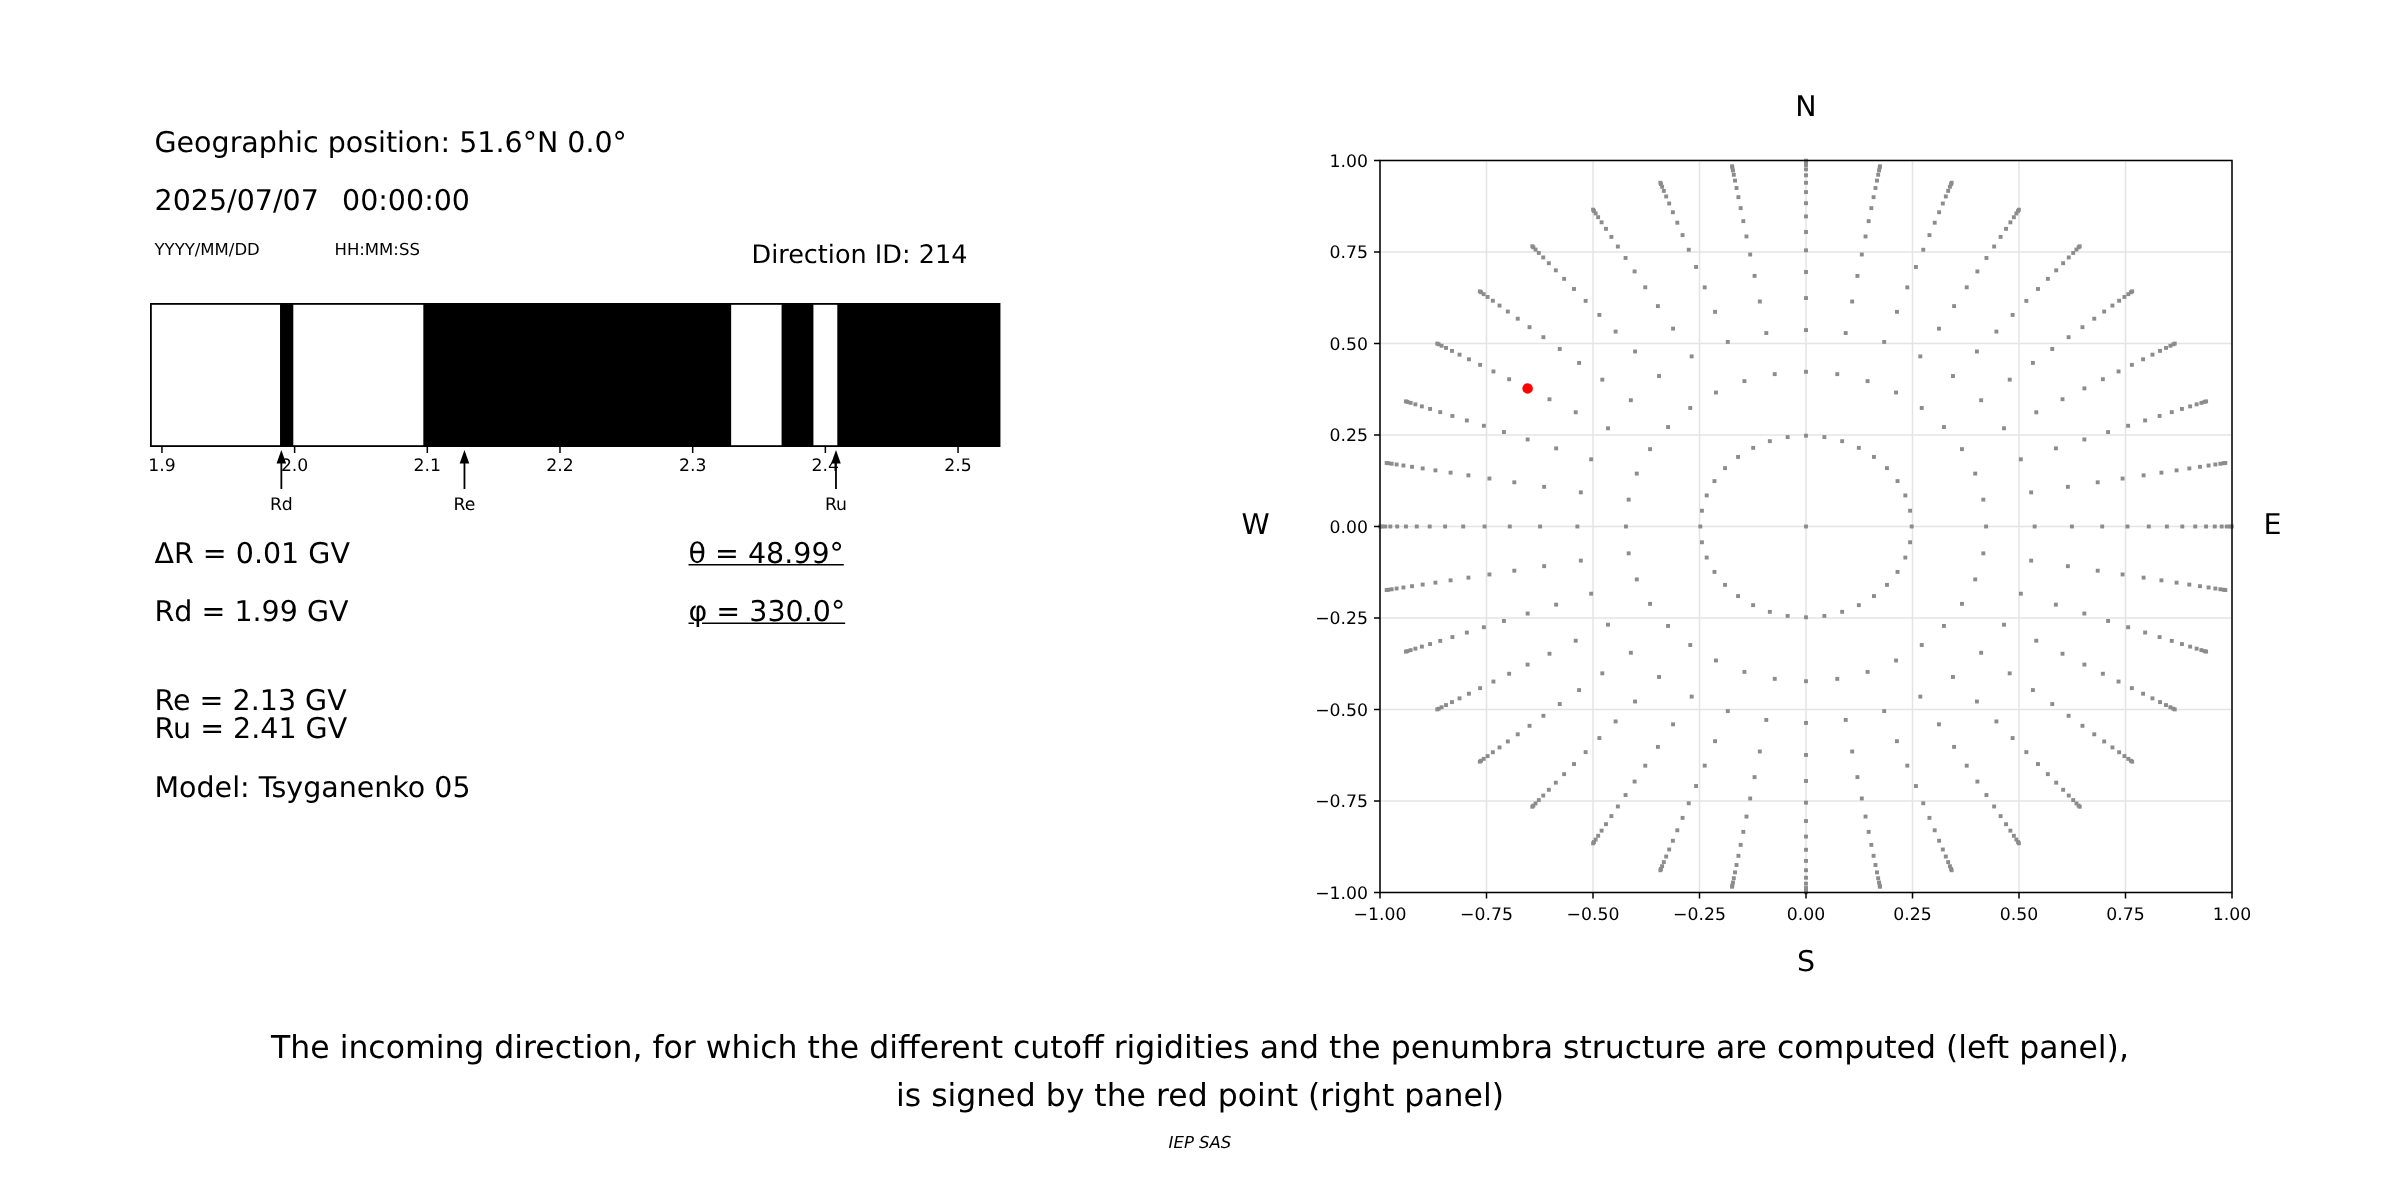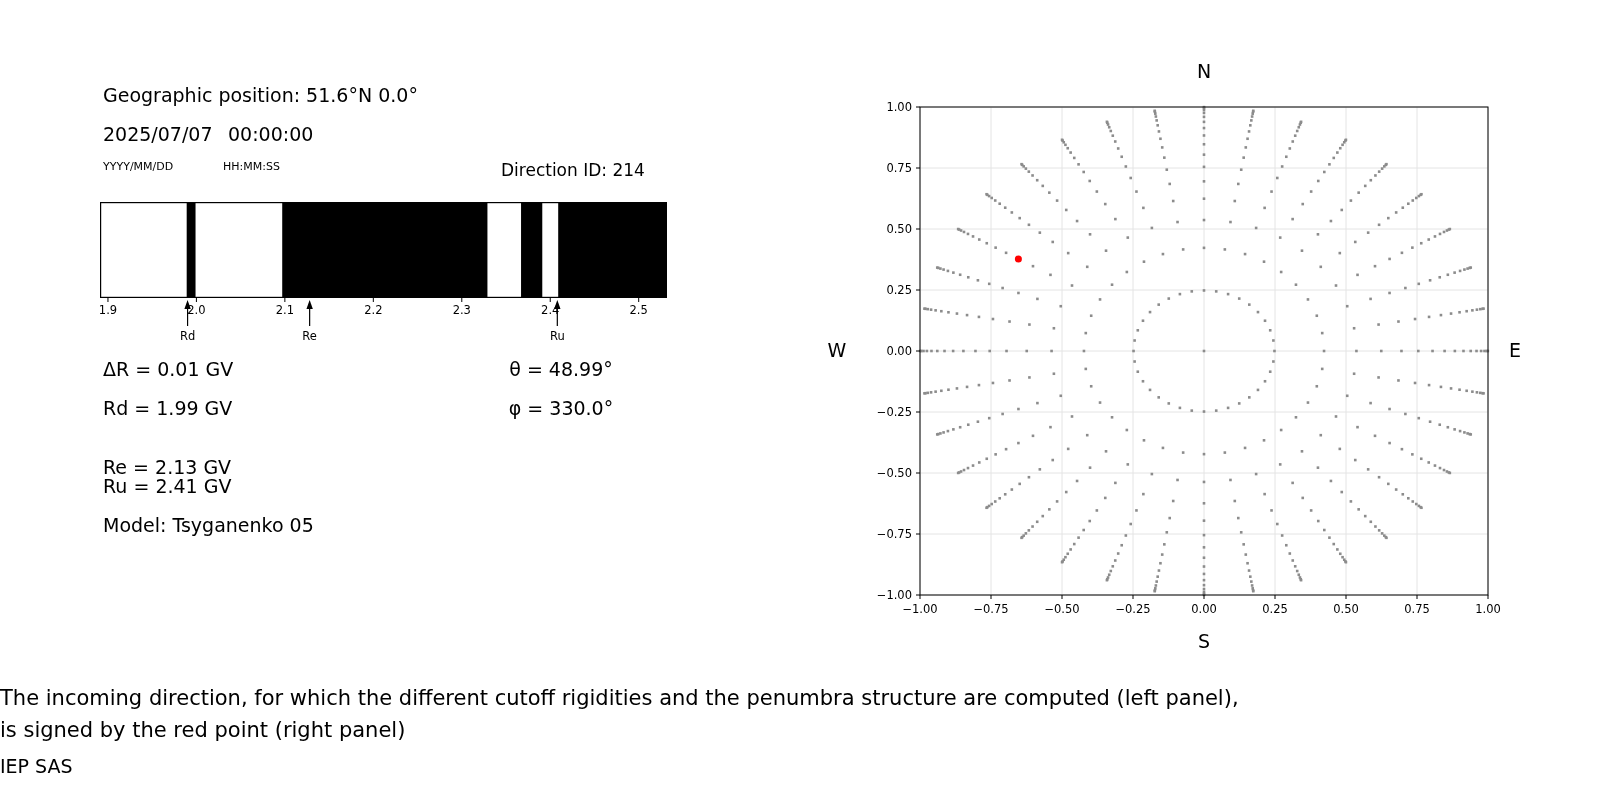--- a/index.html
+++ b/index.html
@@ -2,23 +2,23 @@
 <html><head>
 <meta charset="utf-8">
 <style>
   html,body{margin:0;padding:0;background:#ffffff;}
   .canvas{position:relative;width:1600px;height:800px;background:#ffffff;
           font-family:"DejaVu Sans",sans-serif;color:#000;overflow:hidden;}
   .abs{position:absolute;white-space:nowrap;}
   .t19{font-size:19px;}
   .t12{font-size:11px;}
   .t21{font-size:21px;}
-  .t13{font-size:19px;}
-  .right-col{width:204px;text-align:center;}
-  .center-line{left:0;width:1600px;text-align:left;}
+  .t13{font-size:11px;font-style:italic;}
+  .right-col{width:204px;text-align:left;text-decoration:underline;}
+  .center-line{left:0;width:1600px;text-align:center;}
   svg text{font-family:"DejaVu Sans",sans-serif;fill:#000;}
 </style>
 </head>
 <body>
 
 <div class="canvas">
 
   <div class="abs t19" style="left:103px;top:84px">Geographic position: 51.6°N 0.0°</div>
   <div class="abs t19" style="left:103px;top:123px">2025/07/07</div>
   <div class="abs t19" style="left:228px;top:123px">00:00:00</div>

